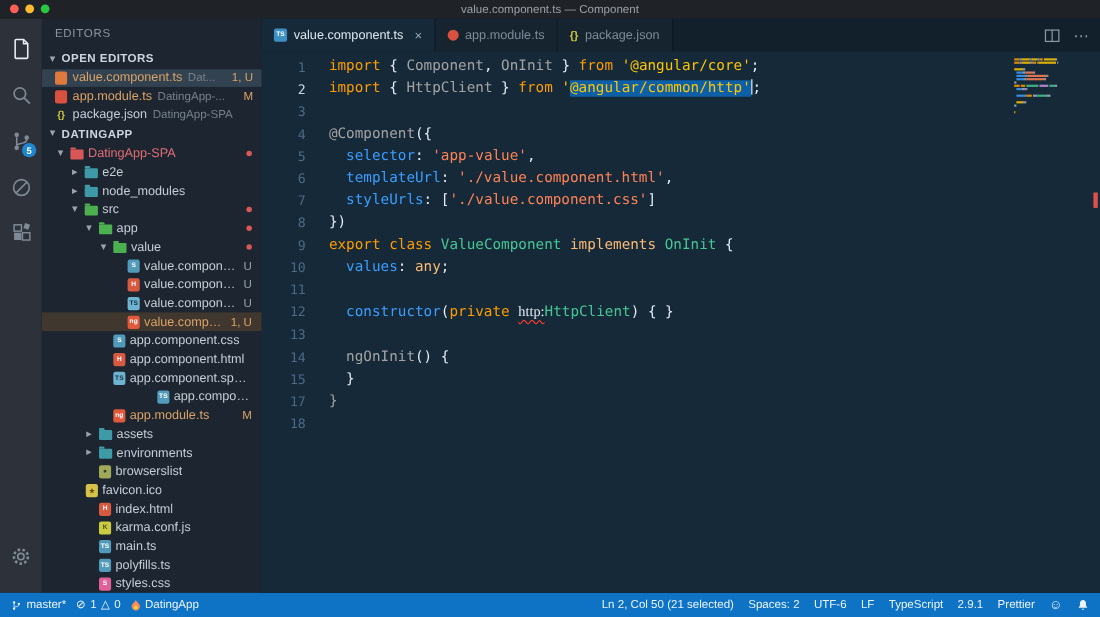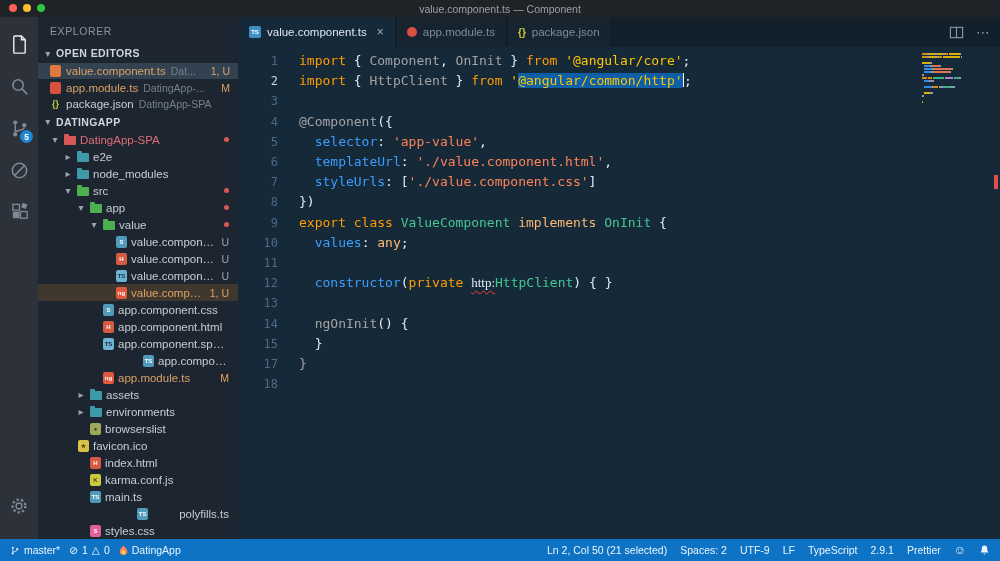--- a/index.html
+++ b/index.html
@@ -165,21 +165,21 @@
       </div>
       <div class="ab-item ab-bottom">
         <svg width="20" height="20" viewBox="0 0 22 22">
             <circle cx="11" cy="11" r="7" fill="none" stroke="currentColor" stroke-width="2.6" stroke-dasharray="2.6 2.3"></circle>
             <circle cx="11" cy="11" r="3.2" fill="none" stroke="currentColor" stroke-width="1.6"></circle>
           </svg>
       </div>
     </div>
 
     <div class="sidebar">
-      <div class="sb-title">EXPLORER</div>
+      <div class="sb-title">EDITORS</div>
 
       <div class="sec-h">
         <span class="chev">▾</span>
         <span>OPEN EDITORS</span>
       </div>
 
       <div class="oe-row selected">
         <span class="icon-file oe1"></span>
         <span class="oe-label mod">value.component.ts</span>
         <span class="oe-detail">Dat...</span>
@@ -315,21 +315,21 @@
           <div class="trow" style="padding-left: 38px;">
             <span class="twisty"></span>
             <span class="icon-file file-karma">K</span>
             <span class="tlabel">karma.conf.js</span>
           </div>
           <div class="trow" style="padding-left: 38px;">
             <span class="twisty"></span>
             <span class="icon-file file-ts">TS</span>
             <span class="tlabel">main.ts</span>
           </div>
-          <div class="trow" style="padding-left: 58px; justify-content: space-between;">
+          <div class="trow" style="padding-left: 38px;">
             <span class="twisty"></span>
             <span class="icon-file file-ts">TS</span>
             <span class="tlabel">polyfills.ts</span>
           </div>
           <div class="trow" style="padding-left: 38px;">
             <span class="twisty"></span>
             <span class="icon-file file-css-pink">S</span>
             <span class="tlabel">styles.css</span>
           </div>
         </div>
@@ -505,21 +505,21 @@
       <svg width="9" height="11" viewBox="0 0 12 14">
           <path d="M6 0c1 3 5 4.5 5 8a5 5 0 0 1-10 0C1 4.5 5 3 6 0z" fill="#ff8a50"></path>
           <path d="M6 6c.6 1.5 2.2 2 2.2 3.8A2.2 2.2 0 0 1 6 12a2.2 2.2 0 0 1-2.2-2.2C3.8 8 5.4 7.5 6 6z" fill="#ffd54f"></path>
         </svg>
       <span>DatingApp</span>
     </span>
 
     <span class="sb-right">
       <span>Ln 2, Col 50 (21 selected)</span>
       <span>Spaces: 2</span>
-      <span>UTF-9</span>
+      <span>UTF-6</span>
       <span>LF</span>
       <span>TypeScript</span>
       <span>2.9.1</span>
       <span>Prettier</span>
       <span style="font-size:12px;">☺</span>
       <span>
         <svg width="11" height="12" viewBox="0 0 16 16">
             <path d="M8 1.5c-2.4 0-4 1.9-4 4.4v3L2.5 10.8v1h11v-1L12 8.9v-3c0-2.5-1.6-4.4-4-4.4z" fill="currentColor"></path>
             <path d="M6.5 13a1.5 1.5 0 0 0 3 0z" fill="currentColor"></path>
           </svg>

